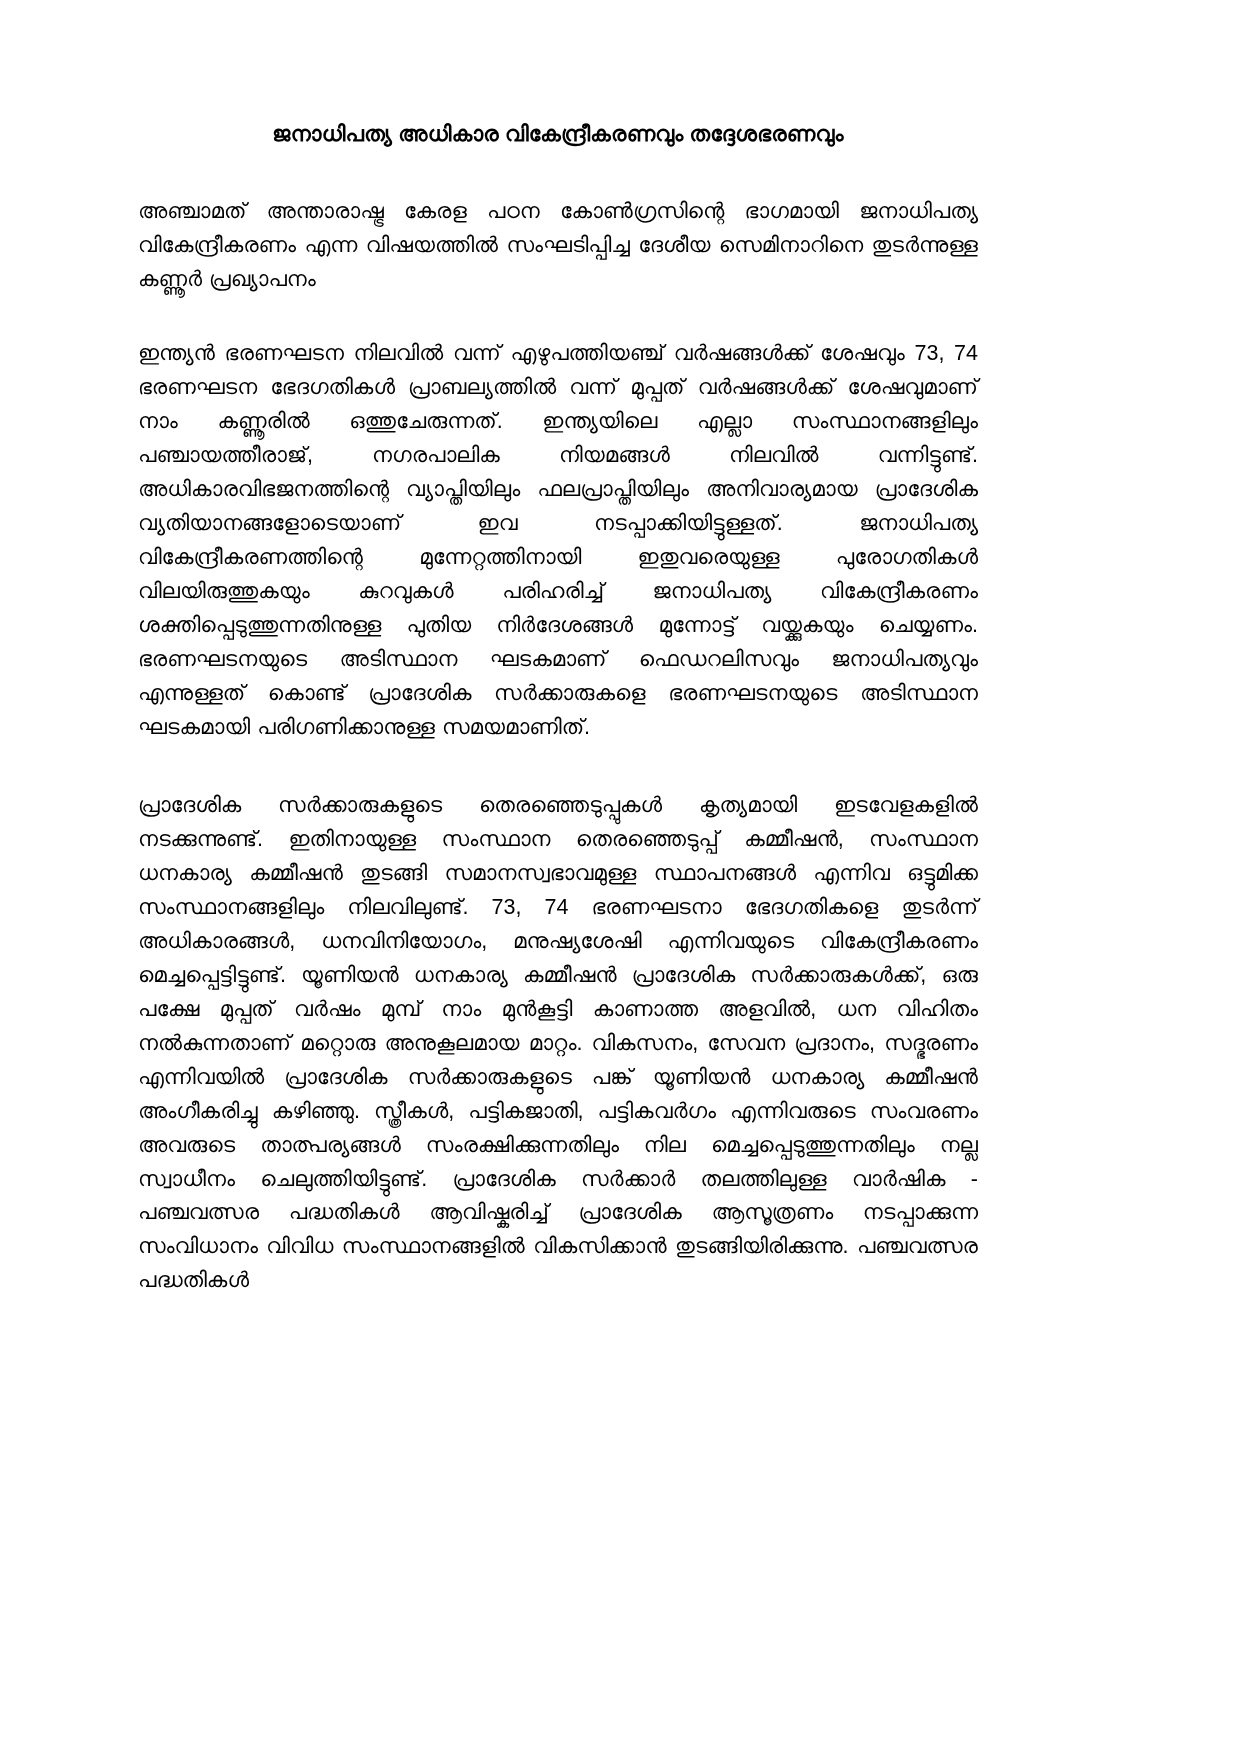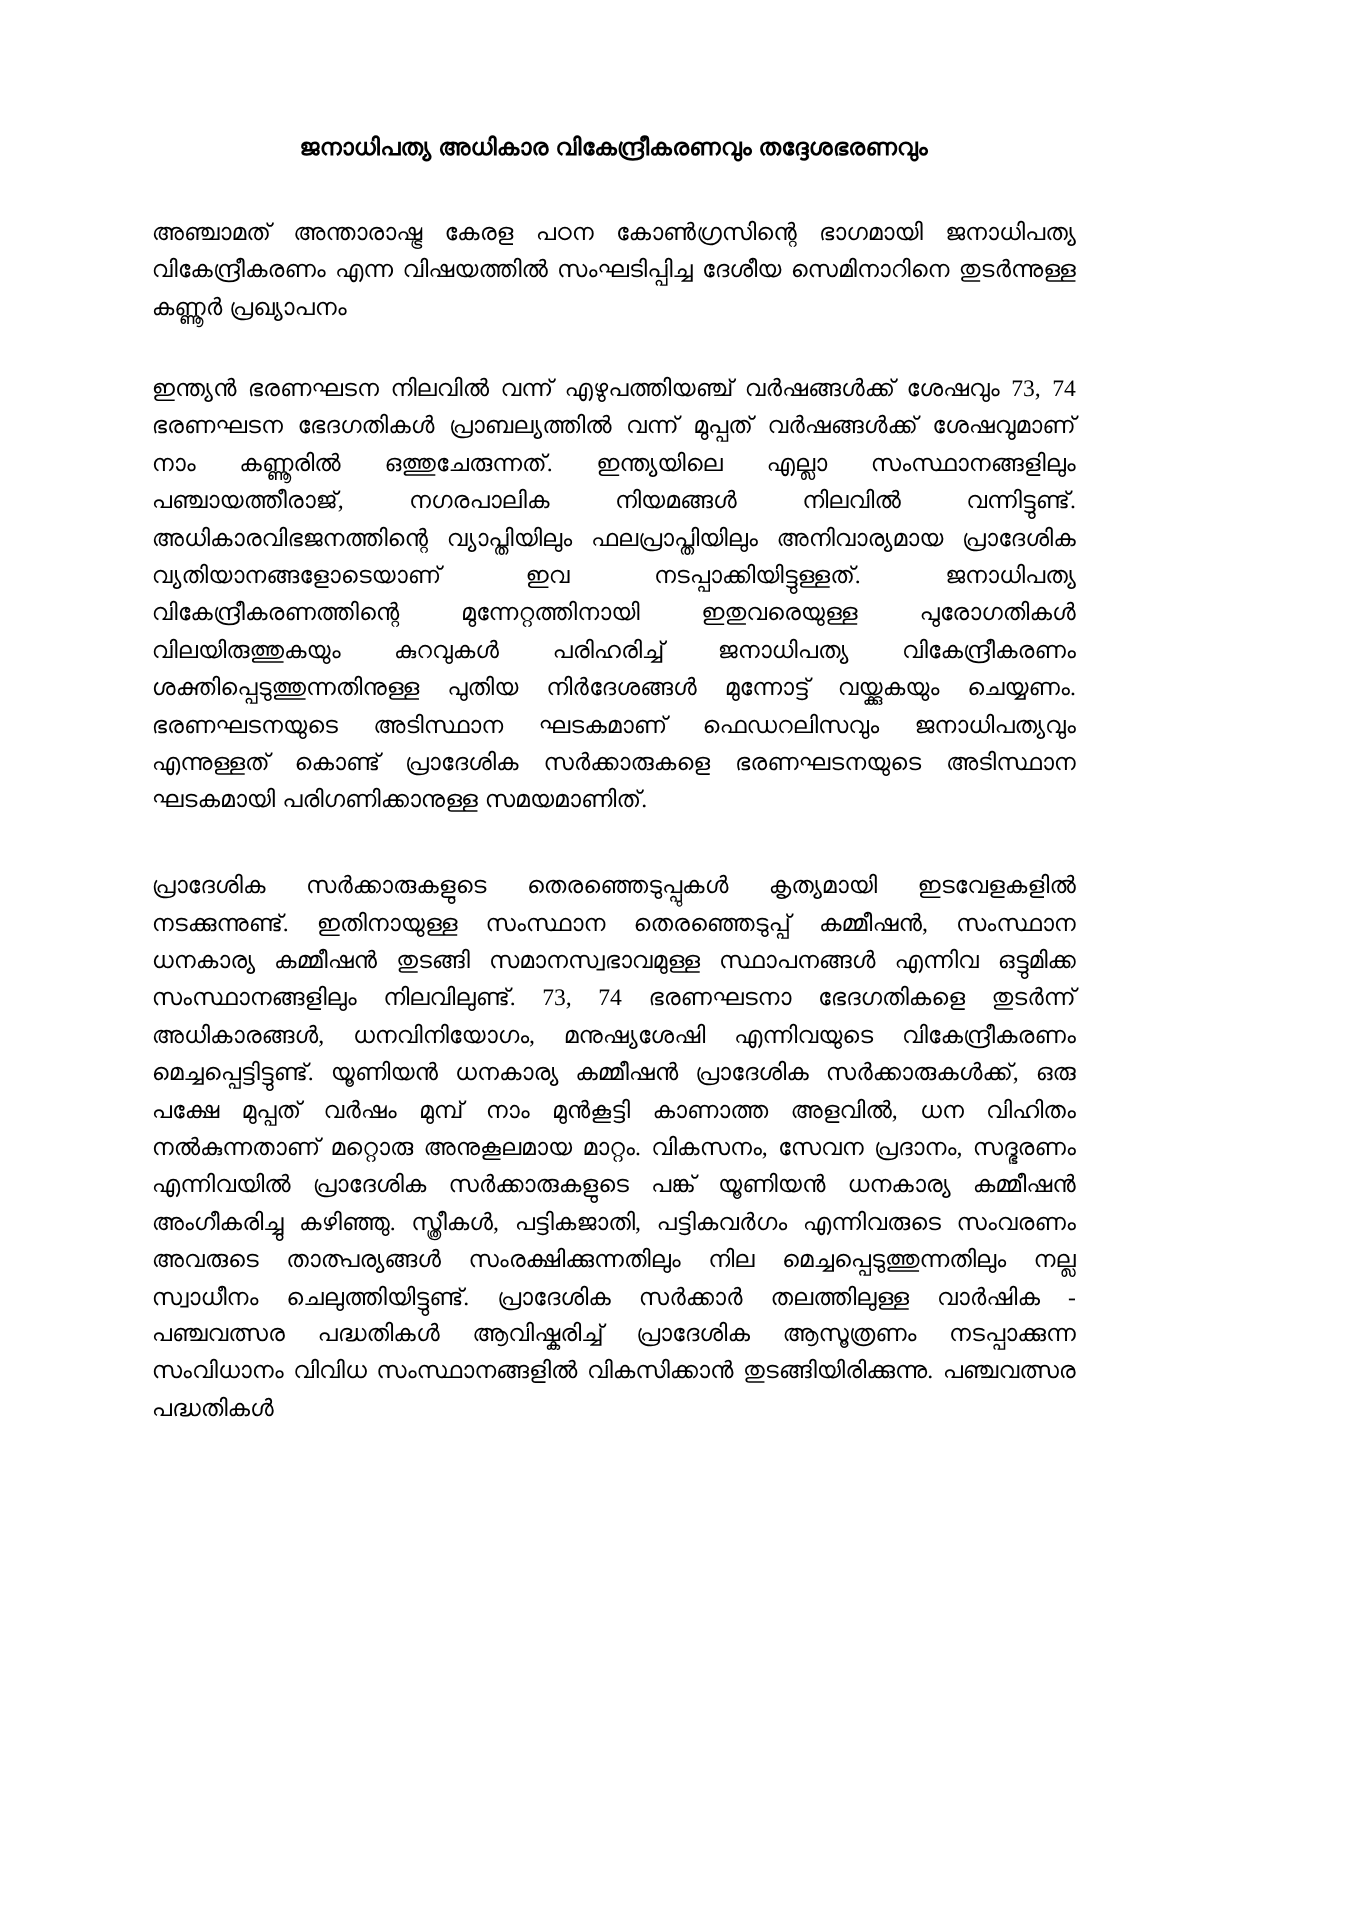--- a/index.html
+++ b/index.html
@@ -34,21 +34,20 @@
   .title-block {
     margin-bottom: 44px;
   }
   .para {
     font-size: 21.5px;
     line-height: 1.58;
     text-align: justify;
     text-justify: inter-word;
     margin: 0 0 26px 0;
     word-spacing: 1px;
-    font-family: Liberation Serif, serif;
   }
   .para:last-child {
     margin-bottom: 0;
     margin-top: 44px;
   }
   .para-intro {
     margin-bottom: 40px;
   }
   .para-body {
     margin-bottom: 0;

